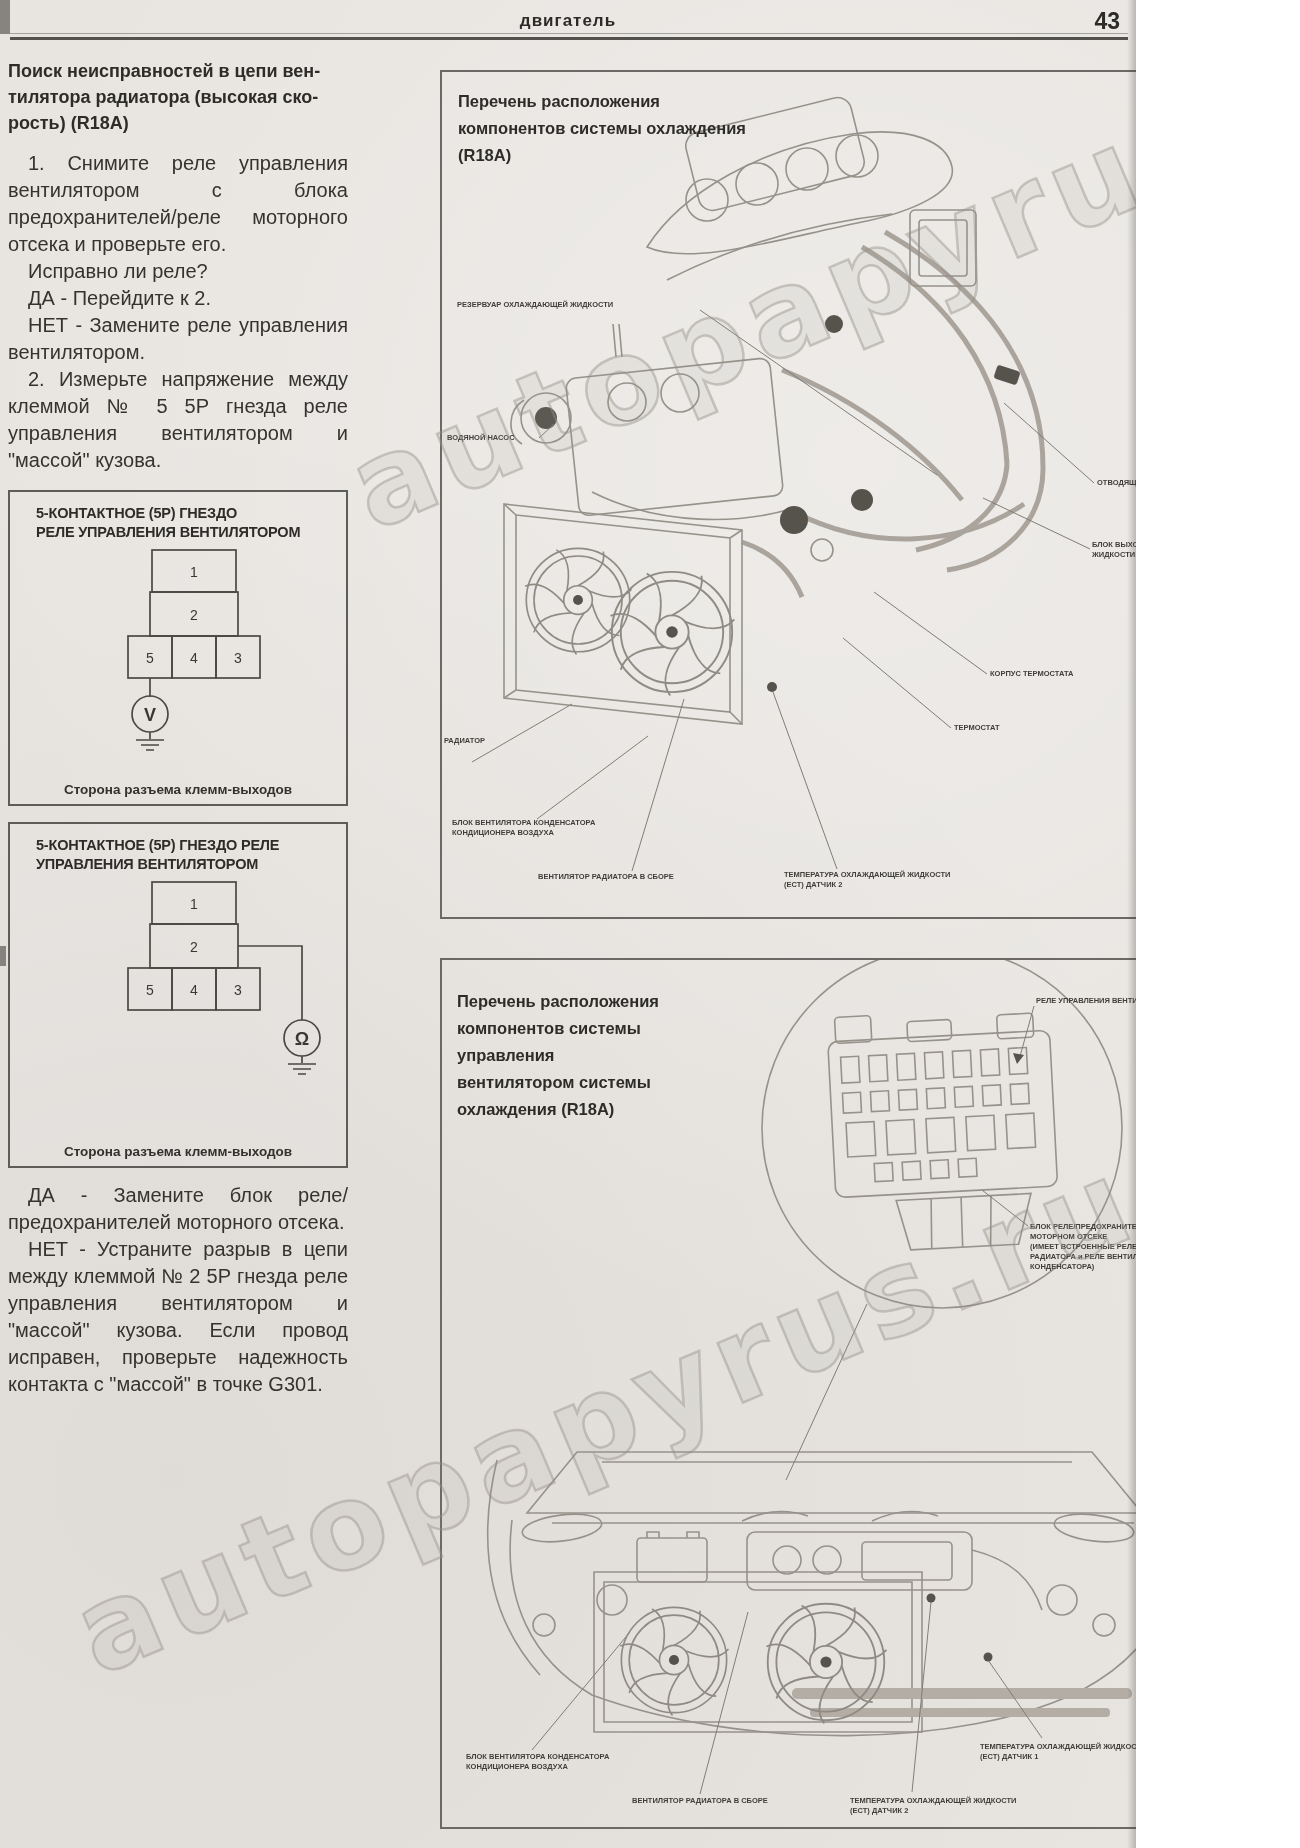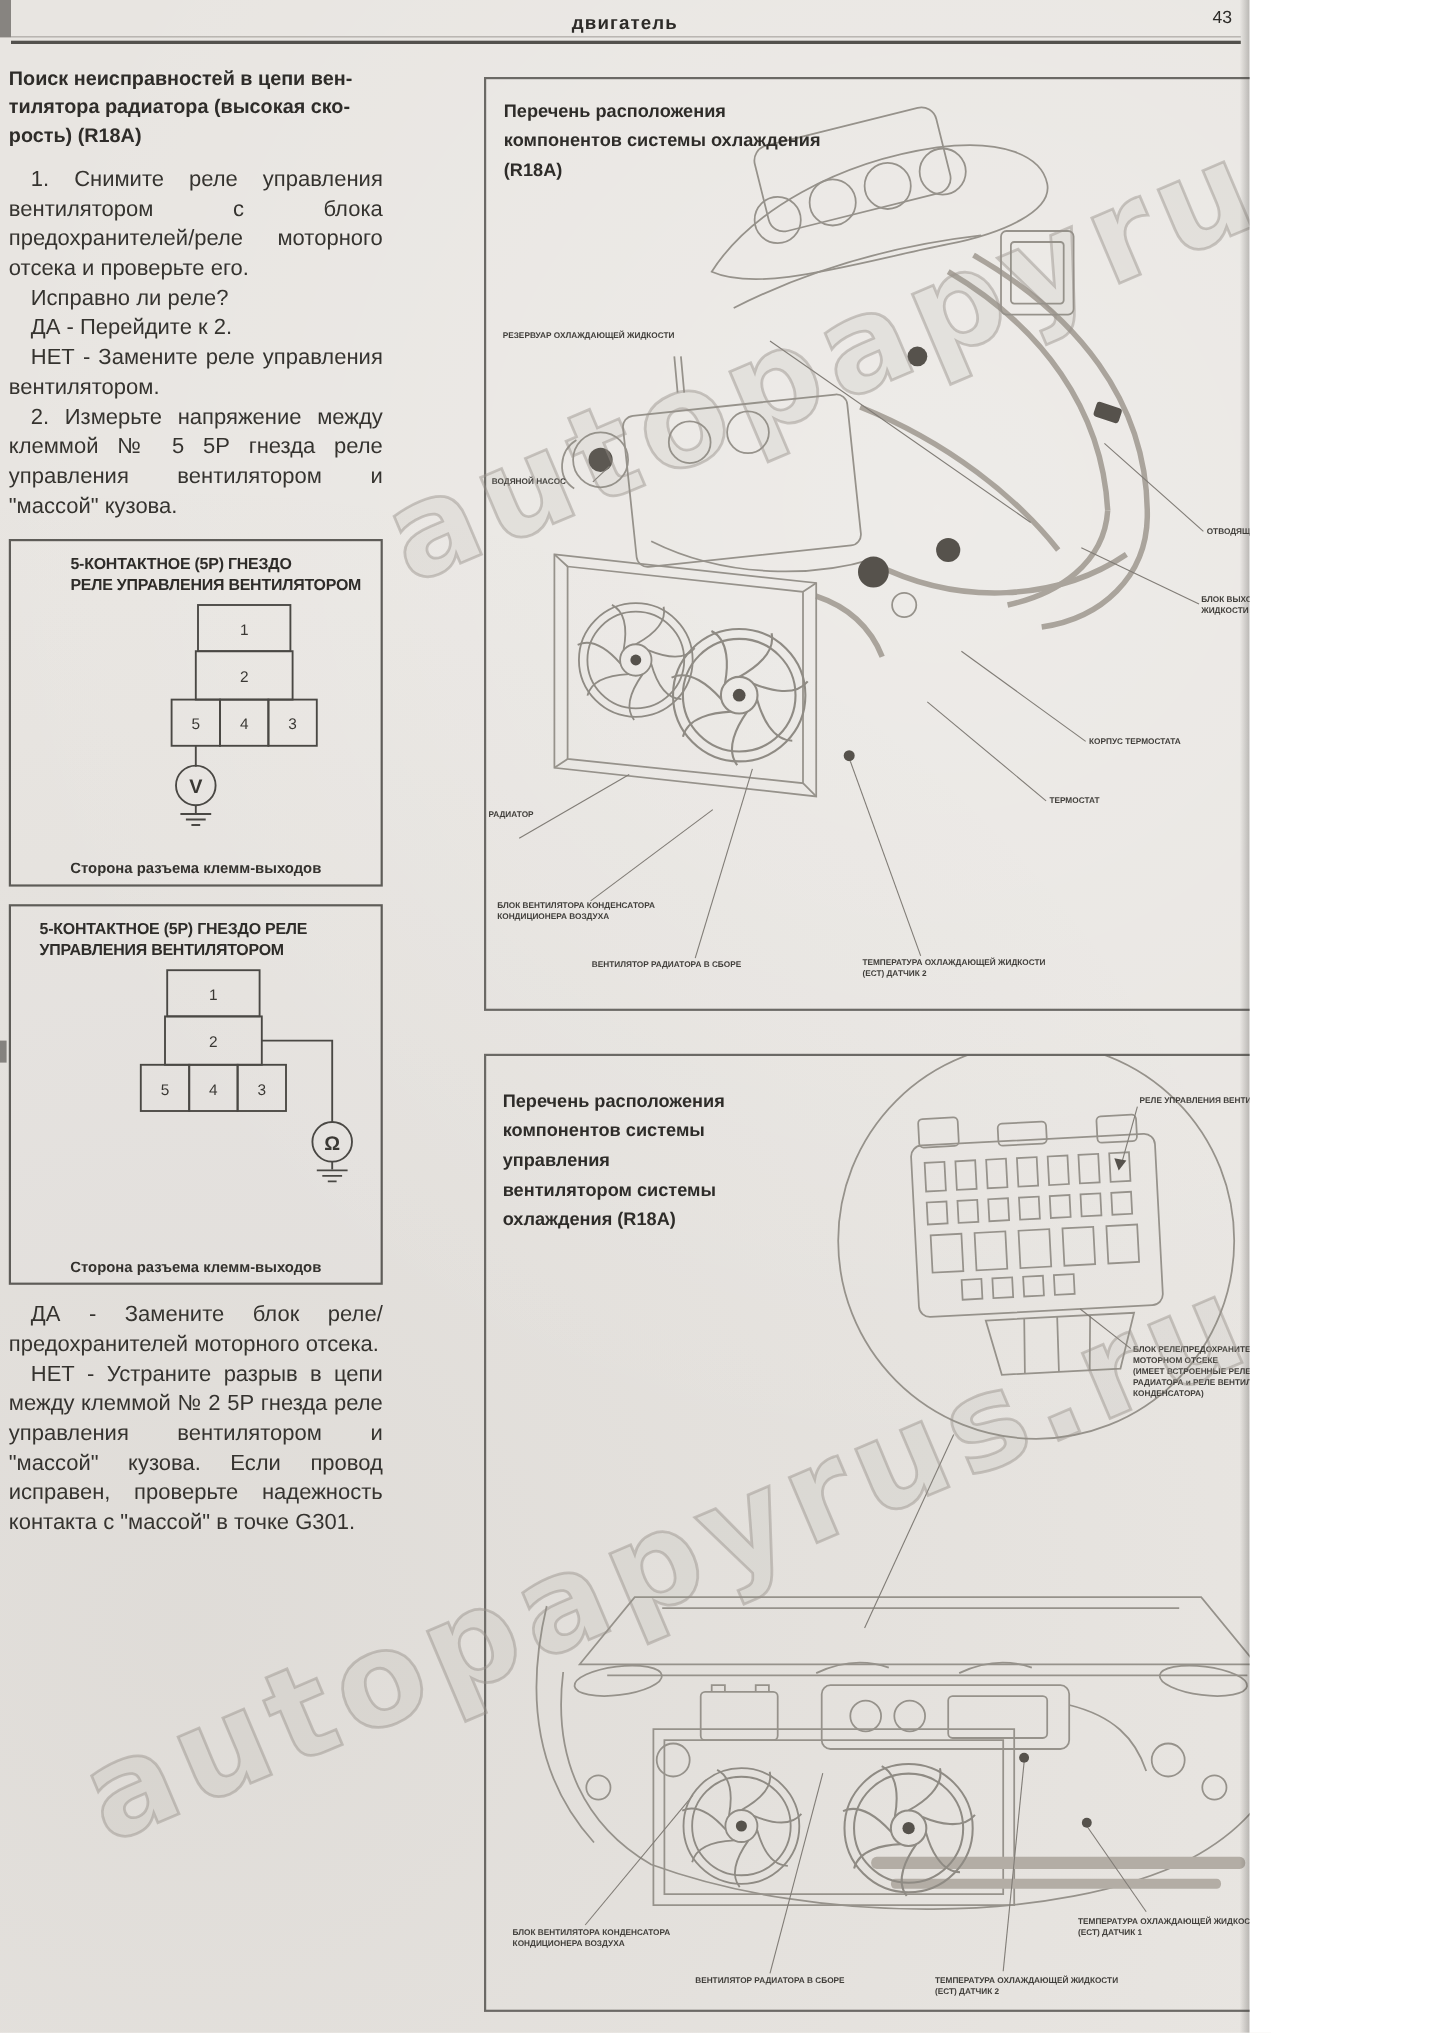--- a/index.html
+++ b/index.html
@@ -3,21 +3,21 @@
 <meta charset="utf-8">
 <style>
   html,body{margin:0;padding:0;}
   .page{position:relative;width:1136px;height:1848px;background:#e8e5e1;
         background-image:radial-gradient(circle at 75% 25%, rgba(255,255,255,.25), transparent 55%),
                          radial-gradient(circle at 15% 80%, rgba(120,115,108,.08), transparent 60%);
         font-family:"Liberation Sans",sans-serif;color:#35332f;overflow:hidden;}
   
   .hdr-title{position:absolute;top:11px;left:0;width:100%;text-align:center;
              font-weight:bold;font-size:17px;letter-spacing:1px;color:#2d2b28;}
-  .hdr-num{position:absolute;top:8px;right:16px;font-weight:normal;font-size:16px;color:#2d2b28;}
+  .hdr-num{position:absolute;top:8px;right:16px;font-weight:bold;font-size:23px;color:#2d2b28;}
   .hdr-rule{position:absolute;top:33px;left:10px;right:8px;height:3px;
             border-top:1px solid #a5a29d;border-bottom:3px solid #53514d;}
   
   .wm{position:absolute;font-size:118px;font-weight:bold;letter-spacing:8px;
       font-family:"DejaVu Sans",sans-serif;color:rgba(150,145,138,0.10);
       -webkit-text-stroke:2.5px rgba(150,145,138,0.45);
       transform:rotate(-23deg);transform-origin:left top;white-space:nowrap;
       pointer-events:none;z-index:40;}
   
   .leftcol{position:absolute;left:8px;top:58px;width:340px;z-index:2;}
@@ -70,21 +70,21 @@
 рость) (R18A)</h2>
 
     <div class="steps">
       <p>1. Снимите реле управления вентилятором с блока предохранителей/реле моторного отсека и проверьте его.</p>
       <p>Исправно ли реле?</p>
       <p>ДА - Перейдите к 2.</p>
       <p>НЕТ - Замените реле управления вентилятором.</p>
       <p>2. Измерьте напряжение между клеммой № 5 5Р гнезда реле управления вентилятором и "массой" кузова.</p>
     </div>
 
-    <div class="connector-box" id="box1" style="height:312px;padding-left:28px;">
+    <div class="connector-box" id="box1" style="height:312px;">
       <div class="cb-title">5-КОНТАКТНОЕ (5Р) ГНЕЗДО
 РЕЛЕ УПРАВЛЕНИЯ ВЕНТИЛЯТОРОМ</div>
       <svg class="cb-svg" width="337" height="206" viewBox="0 0 337 206">
         <g fill="none" stroke="#4a4844" stroke-width="1.7">
           <rect x="142" y="2" width="84" height="42"></rect>
           <rect x="140" y="44" width="88" height="44"></rect>
           <rect x="118" y="88" width="44" height="42"></rect>
           <rect x="162" y="88" width="44" height="42"></rect>
           <rect x="206" y="88" width="44" height="42"></rect>
           <path d="M140 130 V 149"></path>

